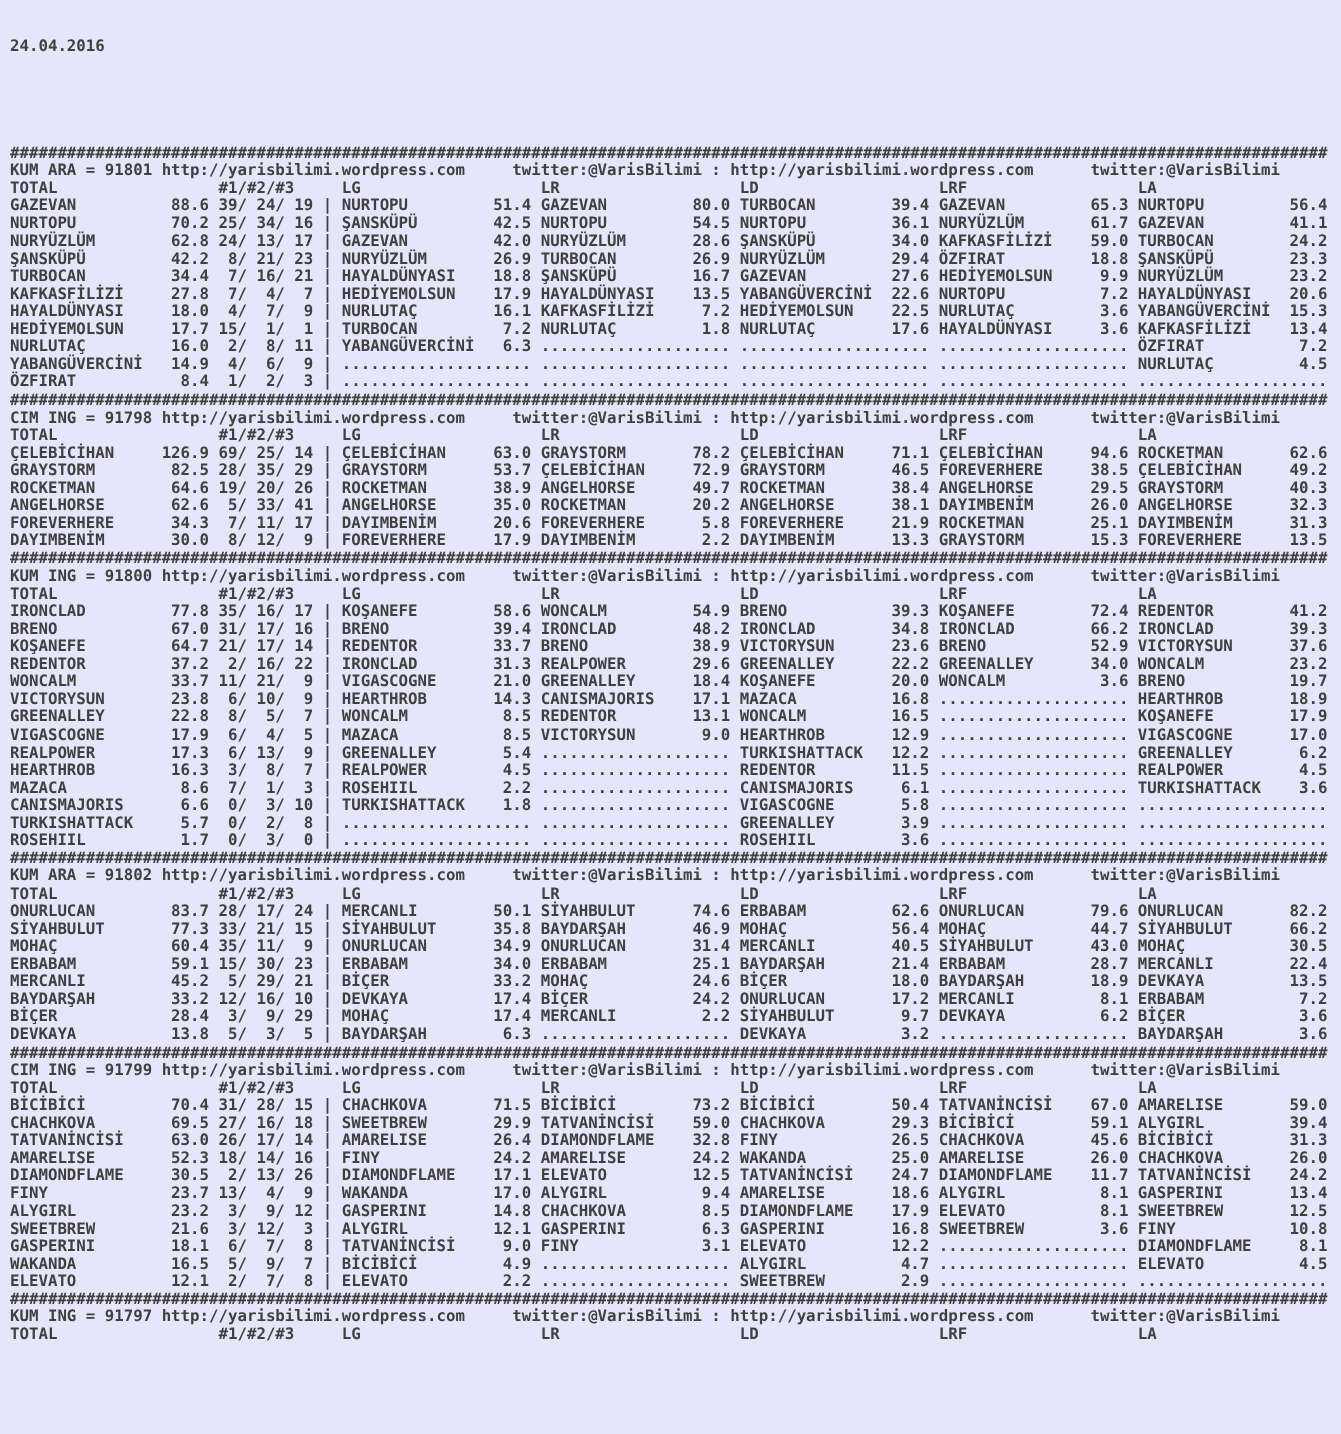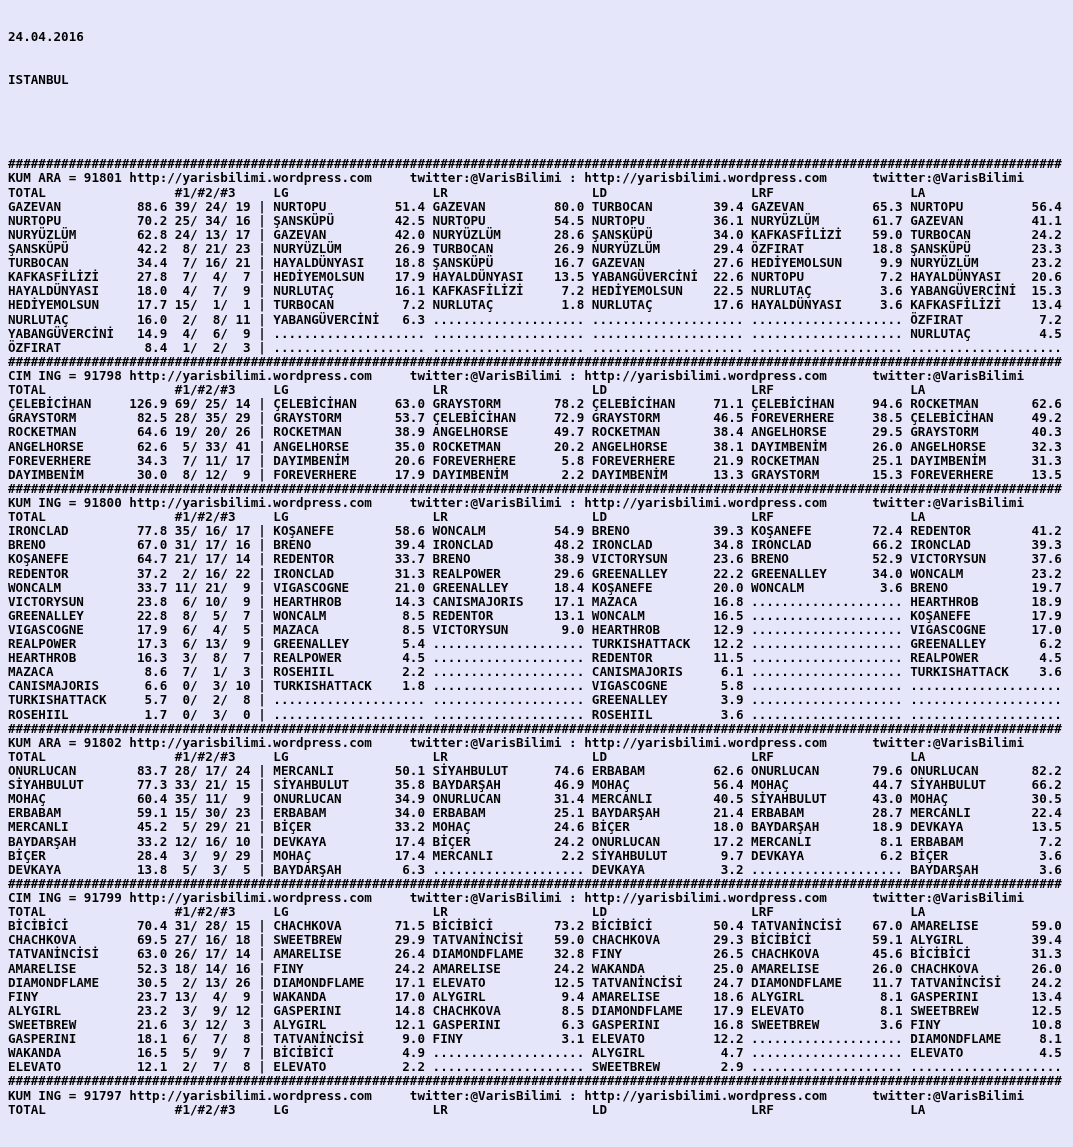--- a/index.html
+++ b/index.html
@@ -9,27 +9,26 @@
     overflow: hidden;
   }
   #doc {
     box-sizing: border-box;
     width: 1073px; height: 1147px;
     padding: 2px 0 0 8px;
     font-family: "DejaVu Sans Mono", "Liberation Mono", monospace;
     font-weight: bold;
     font-size: 12.6px;
     line-height: 14.12px;
-    color: #000000;
+    color: #404040;
     white-space: pre;
     overflow: hidden;
   }
   .line { height: 14.12px; }
 </style>
 </head>
 <body>
 
 <div id="doc">
   <div class="line">24.04.2016</div>
-  <div class="line">ISTANBUL</div>
   <div class="line">&nbsp;</div>
   <div id="sections"><div><div class="line">###########################################################################################################################################</div><div class="line">KUM ARA = 91801 http://yarisbilimi.wordpress.com     twitter:@VarisBilimi : http://yarisbilimi.wordpress.com      twitter:@VarisBilimi</div><div class="line">TOTAL                 #1/#2/#3     LG                   LR                   LD                   LRF                  LA</div><div class="line">GAZEVAN          88.6 39/ 24/ 19 | NURTOPU         51.4 GAZEVAN         80.0 TURBOCAN        39.4 GAZEVAN         65.3 NURTOPU         56.4</div><div class="line">NURTOPU          70.2 25/ 34/ 16 | ŞANSKÜPÜ        42.5 NURTOPU         54.5 NURTOPU         36.1 NURYÜZLÜM       61.7 GAZEVAN         41.1</div><div class="line">NURYÜZLÜM        62.8 24/ 13/ 17 | GAZEVAN         42.0 NURYÜZLÜM       28.6 ŞANSKÜPÜ        34.0 KAFKASFİLİZİ    59.0 TURBOCAN        24.2</div><div class="line">ŞANSKÜPÜ         42.2  8/ 21/ 23 | NURYÜZLÜM       26.9 TURBOCAN        26.9 NURYÜZLÜM       29.4 ÖZFIRAT         18.8 ŞANSKÜPÜ        23.3</div><div class="line">TURBOCAN         34.4  7/ 16/ 21 | HAYALDÜNYASI    18.8 ŞANSKÜPÜ        16.7 GAZEVAN         27.6 HEDİYEMOLSUN     9.9 NURYÜZLÜM       23.2</div><div class="line">KAFKASFİLİZİ     27.8  7/  4/  7 | HEDİYEMOLSUN    17.9 HAYALDÜNYASI    13.5 YABANGÜVERCİNİ  22.6 NURTOPU          7.2 HAYALDÜNYASI    20.6</div><div class="line">HAYALDÜNYASI     18.0  4/  7/  9 | NURLUTAÇ        16.1 KAFKASFİLİZİ     7.2 HEDİYEMOLSUN    22.5 NURLUTAÇ         3.6 YABANGÜVERCİNİ  15.3</div><div class="line">HEDİYEMOLSUN     17.7 15/  1/  1 | TURBOCAN         7.2 NURLUTAÇ         1.8 NURLUTAÇ        17.6 HAYALDÜNYASI     3.6 KAFKASFİLİZİ    13.4</div><div class="line">NURLUTAÇ         16.0  2/  8/ 11 | YABANGÜVERCİNİ   6.3 .................... .................... .................... ÖZFIRAT          7.2</div><div class="line">YABANGÜVERCİNİ   14.9  4/  6/  9 | .................... .................... .................... .................... NURLUTAÇ         4.5</div><div class="line">ÖZFIRAT           8.4  1/  2/  3 | .................... .................... .................... .................... ....................</div></div><div><div class="line">###########################################################################################################################################</div><div class="line">CIM ING = 91798 http://yarisbilimi.wordpress.com     twitter:@VarisBilimi : http://yarisbilimi.wordpress.com      twitter:@VarisBilimi</div><div class="line">TOTAL                 #1/#2/#3     LG                   LR                   LD                   LRF                  LA</div><div class="line">ÇELEBİCİHAN     126.9 69/ 25/ 14 | ÇELEBİCİHAN     63.0 GRAYSTORM       78.2 ÇELEBİCİHAN     71.1 ÇELEBİCİHAN     94.6 ROCKETMAN       62.6</div><div class="line">GRAYSTORM        82.5 28/ 35/ 29 | GRAYSTORM       53.7 ÇELEBİCİHAN     72.9 GRAYSTORM       46.5 FOREVERHERE     38.5 ÇELEBİCİHAN     49.2</div><div class="line">ROCKETMAN        64.6 19/ 20/ 26 | ROCKETMAN       38.9 ANGELHORSE      49.7 ROCKETMAN       38.4 ANGELHORSE      29.5 GRAYSTORM       40.3</div><div class="line">ANGELHORSE       62.6  5/ 33/ 41 | ANGELHORSE      35.0 ROCKETMAN       20.2 ANGELHORSE      38.1 DAYIMBENİM      26.0 ANGELHORSE      32.3</div><div class="line">FOREVERHERE      34.3  7/ 11/ 17 | DAYIMBENİM      20.6 FOREVERHERE      5.8 FOREVERHERE     21.9 ROCKETMAN       25.1 DAYIMBENİM      31.3</div><div class="line">DAYIMBENİM       30.0  8/ 12/  9 | FOREVERHERE     17.9 DAYIMBENİM       2.2 DAYIMBENİM      13.3 GRAYSTORM       15.3 FOREVERHERE     13.5</div></div><div><div class="line">###########################################################################################################################################</div><div class="line">KUM ING = 91800 http://yarisbilimi.wordpress.com     twitter:@VarisBilimi : http://yarisbilimi.wordpress.com      twitter:@VarisBilimi</div><div class="line">TOTAL                 #1/#2/#3     LG                   LR                   LD                   LRF                  LA</div><div class="line">IRONCLAD         77.8 35/ 16/ 17 | KOŞANEFE        58.6 WONCALM         54.9 BRENO           39.3 KOŞANEFE        72.4 REDENTOR        41.2</div><div class="line">BRENO            67.0 31/ 17/ 16 | BRENO           39.4 IRONCLAD        48.2 IRONCLAD        34.8 IRONCLAD        66.2 IRONCLAD        39.3</div><div class="line">KOŞANEFE         64.7 21/ 17/ 14 | REDENTOR        33.7 BRENO           38.9 VICTORYSUN      23.6 BRENO           52.9 VICTORYSUN      37.6</div><div class="line">REDENTOR         37.2  2/ 16/ 22 | IRONCLAD        31.3 REALPOWER       29.6 GREENALLEY      22.2 GREENALLEY      34.0 WONCALM         23.2</div><div class="line">WONCALM          33.7 11/ 21/  9 | VIGASCOGNE      21.0 GREENALLEY      18.4 KOŞANEFE        20.0 WONCALM          3.6 BRENO           19.7</div><div class="line">VICTORYSUN       23.8  6/ 10/  9 | HEARTHROB       14.3 CANISMAJORIS    17.1 MAZACA          16.8 .................... HEARTHROB       18.9</div><div class="line">GREENALLEY       22.8  8/  5/  7 | WONCALM          8.5 REDENTOR        13.1 WONCALM         16.5 .................... KOŞANEFE        17.9</div><div class="line">VIGASCOGNE       17.9  6/  4/  5 | MAZACA           8.5 VICTORYSUN       9.0 HEARTHROB       12.9 .................... VIGASCOGNE      17.0</div><div class="line">REALPOWER        17.3  6/ 13/  9 | GREENALLEY       5.4 .................... TURKISHATTACK   12.2 .................... GREENALLEY       6.2</div><div class="line">HEARTHROB        16.3  3/  8/  7 | REALPOWER        4.5 .................... REDENTOR        11.5 .................... REALPOWER        4.5</div><div class="line">MAZACA            8.6  7/  1/  3 | ROSEHIIL         2.2 .................... CANISMAJORIS     6.1 .................... TURKISHATTACK    3.6</div><div class="line">CANISMAJORIS      6.6  0/  3/ 10 | TURKISHATTACK    1.8 .................... VIGASCOGNE       5.8 .................... ....................</div><div class="line">TURKISHATTACK     5.7  0/  2/  8 | .................... .................... GREENALLEY       3.9 .................... ....................</div><div class="line">ROSEHIIL          1.7  0/  3/  0 | .................... .................... ROSEHIIL         3.6 .................... ....................</div></div><div><div class="line">###########################################################################################################################################</div><div class="line">KUM ARA = 91802 http://yarisbilimi.wordpress.com     twitter:@VarisBilimi : http://yarisbilimi.wordpress.com      twitter:@VarisBilimi</div><div class="line">TOTAL                 #1/#2/#3     LG                   LR                   LD                   LRF                  LA</div><div class="line">ONURLUCAN        83.7 28/ 17/ 24 | MERCANLI        50.1 SİYAHBULUT      74.6 ERBABAM         62.6 ONURLUCAN       79.6 ONURLUCAN       82.2</div><div class="line">SİYAHBULUT       77.3 33/ 21/ 15 | SİYAHBULUT      35.8 BAYDARŞAH       46.9 MOHAÇ           56.4 MOHAÇ           44.7 SİYAHBULUT      66.2</div><div class="line">MOHAÇ            60.4 35/ 11/  9 | ONURLUCAN       34.9 ONURLUCAN       31.4 MERCANLI        40.5 SİYAHBULUT      43.0 MOHAÇ           30.5</div><div class="line">ERBABAM          59.1 15/ 30/ 23 | ERBABAM         34.0 ERBABAM         25.1 BAYDARŞAH       21.4 ERBABAM         28.7 MERCANLI        22.4</div><div class="line">MERCANLI         45.2  5/ 29/ 21 | BİÇER           33.2 MOHAÇ           24.6 BİÇER           18.0 BAYDARŞAH       18.9 DEVKAYA         13.5</div><div class="line">BAYDARŞAH        33.2 12/ 16/ 10 | DEVKAYA         17.4 BİÇER           24.2 ONURLUCAN       17.2 MERCANLI         8.1 ERBABAM          7.2</div><div class="line">BİÇER            28.4  3/  9/ 29 | MOHAÇ           17.4 MERCANLI         2.2 SİYAHBULUT       9.7 DEVKAYA          6.2 BİÇER            3.6</div><div class="line">DEVKAYA          13.8  5/  3/  5 | BAYDARŞAH        6.3 .................... DEVKAYA          3.2 .................... BAYDARŞAH        3.6</div></div><div><div class="line">###########################################################################################################################################</div><div class="line">CIM ING = 91799 http://yarisbilimi.wordpress.com     twitter:@VarisBilimi : http://yarisbilimi.wordpress.com      twitter:@VarisBilimi</div><div class="line">TOTAL                 #1/#2/#3     LG                   LR                   LD                   LRF                  LA</div><div class="line">BİCİBİCİ         70.4 31/ 28/ 15 | CHACHKOVA       71.5 BİCİBİCİ        73.2 BİCİBİCİ        50.4 TATVANİNCİSİ    67.0 AMARELISE       59.0</div><div class="line">CHACHKOVA        69.5 27/ 16/ 18 | SWEETBREW       29.9 TATVANİNCİSİ    59.0 CHACHKOVA       29.3 BİCİBİCİ        59.1 ALYGIRL         39.4</div><div class="line">TATVANİNCİSİ     63.0 26/ 17/ 14 | AMARELISE       26.4 DIAMONDFLAME    32.8 FINY            26.5 CHACHKOVA       45.6 BİCİBİCİ        31.3</div><div class="line">AMARELISE        52.3 18/ 14/ 16 | FINY            24.2 AMARELISE       24.2 WAKANDA         25.0 AMARELISE       26.0 CHACHKOVA       26.0</div><div class="line">DIAMONDFLAME     30.5  2/ 13/ 26 | DIAMONDFLAME    17.1 ELEVATO         12.5 TATVANİNCİSİ    24.7 DIAMONDFLAME    11.7 TATVANİNCİSİ    24.2</div><div class="line">FINY             23.7 13/  4/  9 | WAKANDA         17.0 ALYGIRL          9.4 AMARELISE       18.6 ALYGIRL          8.1 GASPERINI       13.4</div><div class="line">ALYGIRL          23.2  3/  9/ 12 | GASPERINI       14.8 CHACHKOVA        8.5 DIAMONDFLAME    17.9 ELEVATO          8.1 SWEETBREW       12.5</div><div class="line">SWEETBREW        21.6  3/ 12/  3 | ALYGIRL         12.1 GASPERINI        6.3 GASPERINI       16.8 SWEETBREW        3.6 FINY            10.8</div><div class="line">GASPERINI        18.1  6/  7/  8 | TATVANİNCİSİ     9.0 FINY             3.1 ELEVATO         12.2 .................... DIAMONDFLAME     8.1</div><div class="line">WAKANDA          16.5  5/  9/  7 | BİCİBİCİ         4.9 .................... ALYGIRL          4.7 .................... ELEVATO          4.5</div><div class="line">ELEVATO          12.1  2/  7/  8 | ELEVATO          2.2 .................... SWEETBREW        2.9 .................... ....................</div></div><div><div class="line">###########################################################################################################################################</div><div class="line">KUM ING = 91797 http://yarisbilimi.wordpress.com     twitter:@VarisBilimi : http://yarisbilimi.wordpress.com      twitter:@VarisBilimi</div><div class="line">TOTAL                 #1/#2/#3     LG                   LR                   LD                   LRF                  LA</div></div></div>
 </div>
 
 </body></html>

